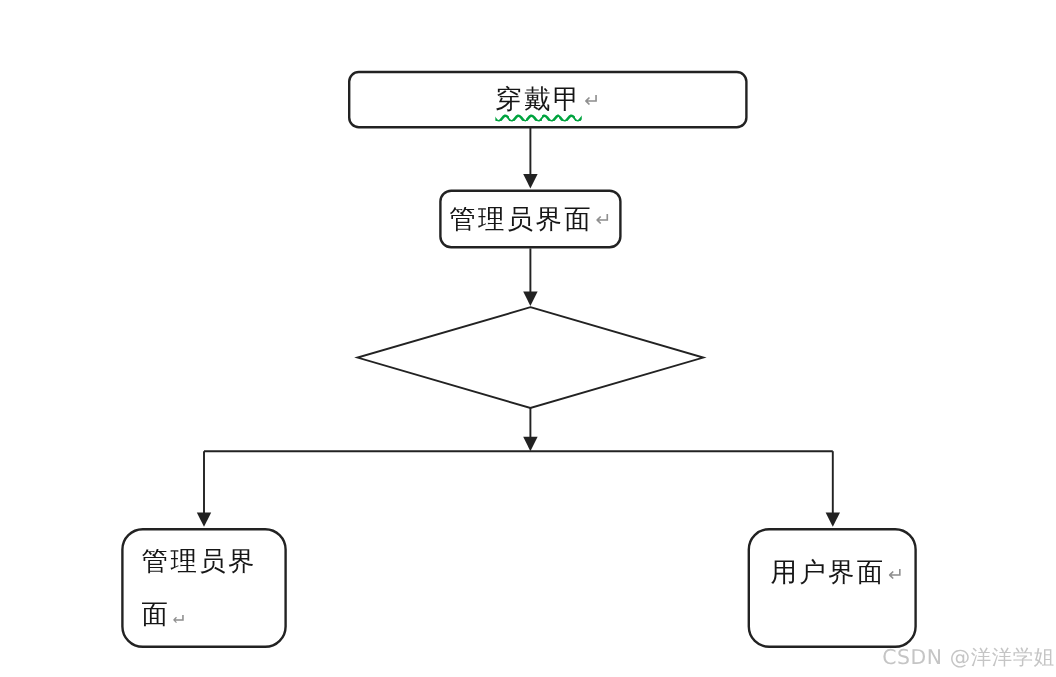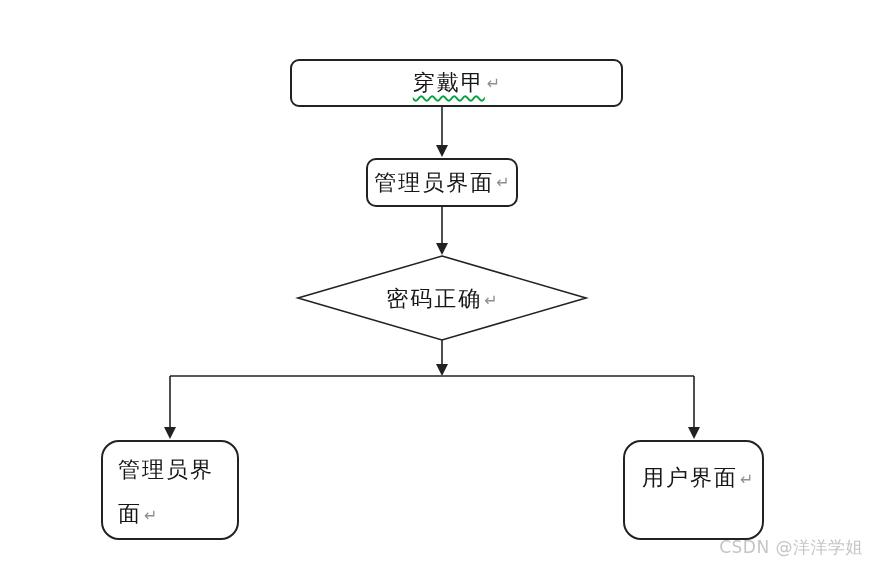--- a/index.html
+++ b/index.html
@@ -67,20 +67,21 @@
   .node-admin {
     left: 101px; top: 440px;
     width: 138px; height: 100px;
     border-radius: 18px;
   }
   .admin-text {
     margin: 6px 16px 0 15px;
     width: 102px;
     word-break: break-all;
     line-height: 44px;
+    font-family: Liberation Mono, monospace;
   }
   .node-user {
     left: 623px; top: 440px;
     width: 141px; height: 100px;
     border-radius: 18px;
   }
   .user-text {
     margin: 15px 16px 0 17px;
     line-height: 42px;
     white-space: nowrap;
@@ -94,21 +95,21 @@
   }
   .pilcrow {
     color: var(--return, #8f8f8f);
     font-size: 16px;
     letter-spacing: 0;
     margin-left: 2px;
   }
   .watermark {
     position: absolute;
     top: 536px;
-    right: 17px;
+    right: 1px;
     font-size: 17px;
     letter-spacing: 0.5px;
     color: var(--watermark, #c5c5c5);
     white-space: nowrap;
   }
 </style>
 </head>
 <body>
 
 <div class="canvas">
@@ -138,23 +139,20 @@
   <div class="node node-start">
     <span class="squiggle">穿戴甲</span>
       <span class="pilcrow">↵</span>
   </div>
 
   <div class="node node-login">
     <span>管理员界面</span>
       <span class="pilcrow">↵</span>
   </div>
 
-  <div class="decision-label">
-    <span>密码正确</span><span class="pilcrow">↵</span>
-  </div>
 
   <div class="node node-admin">
     <div class="admin-text"><span>管理员界面</span><span class="pilcrow">↵</span></div>
   </div>
 
   <div class="node node-user">
     <div class="user-text"><span>用户界面</span><span class="pilcrow">↵</span></div>
   </div>
 
   <div class="watermark">CSDN @洋洋学姐</div>

